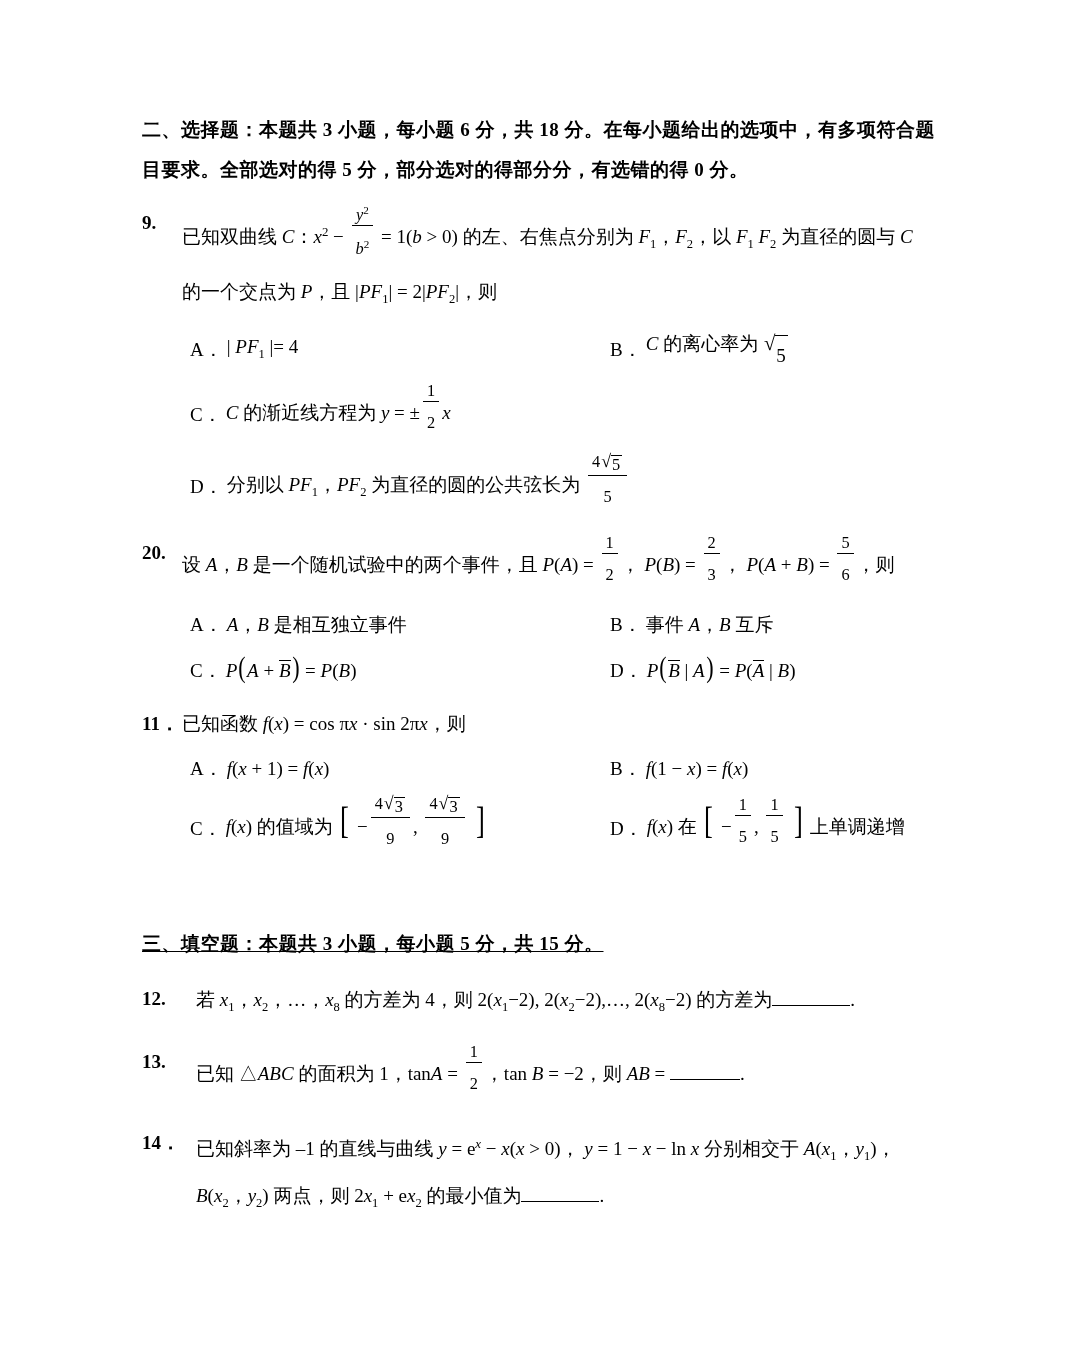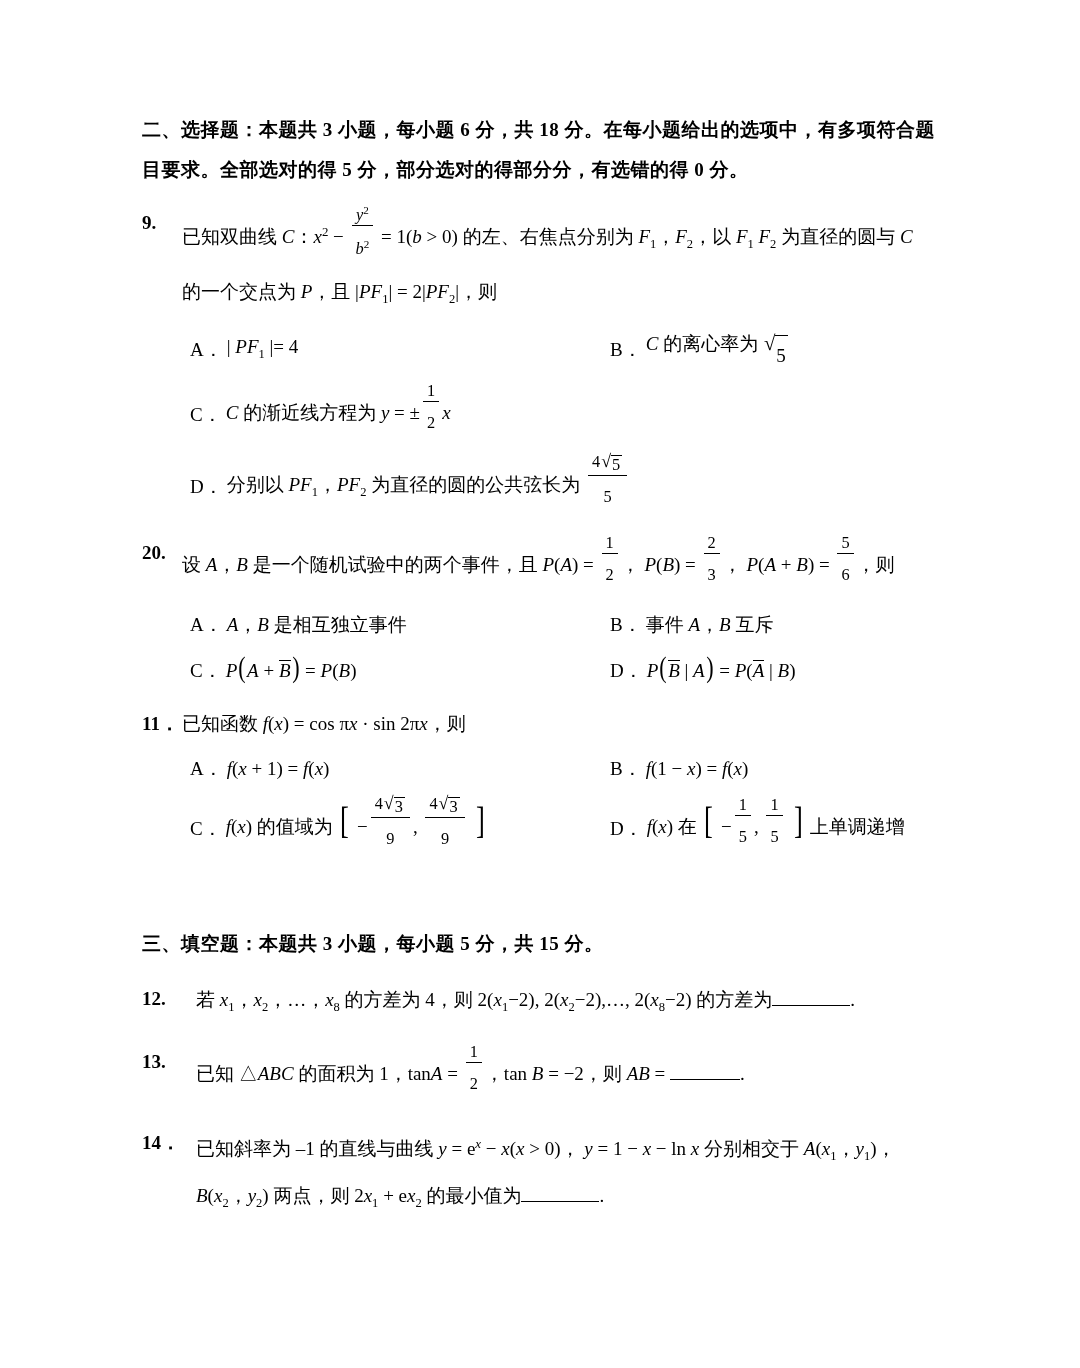--- a/index.html
+++ b/index.html
@@ -312,21 +312,21 @@
                 <span class="den">5</span>
               </span></span>
           <span class="bigbr">]</span>
           上单调递增
         </span>
       </div>
     </div>
 
     <div class="spacer-lg"></div>
 
-    <div class="sec-head" style="margin-top:16px;">三、填空题：本题共 3 小题，每小题 5 分，共 15 分。</div>
+    <div class="sec-head" style="margin-top:16px;text-decoration:underline;">三、填空题：本题共 3 小题，每小题 5 分，共 15 分。</div>
 
     <div class="fill-row">
       <div class="q-num">12.</div>
       <div class="fill-body">
         若 <span class="it">x</span><span class="sub">1</span>，<span class="it">x</span><span class="sub">2</span>，…，<span class="it">x</span><span class="sub">8</span> 的方差为 4，则 2(<span class="it">x</span><span class="sub">1</span>−2), 2(<span class="it">x</span><span class="sub">2</span>−2),…, 2(<span class="it">x</span><span class="sub">8</span>−2) 的方差为<span class="u-blank"></span>.
       </div>
     </div>
 
     <div class="fill-row">
       <div class="q-num">13.</div>

